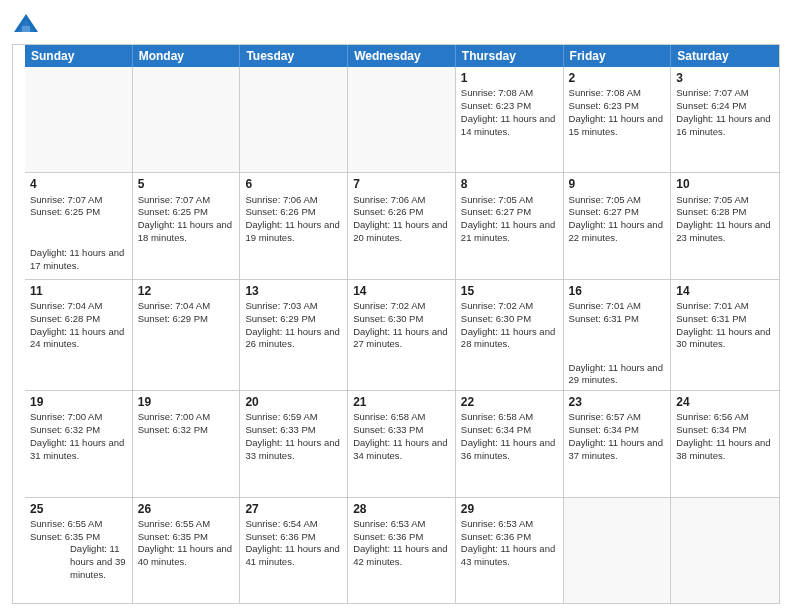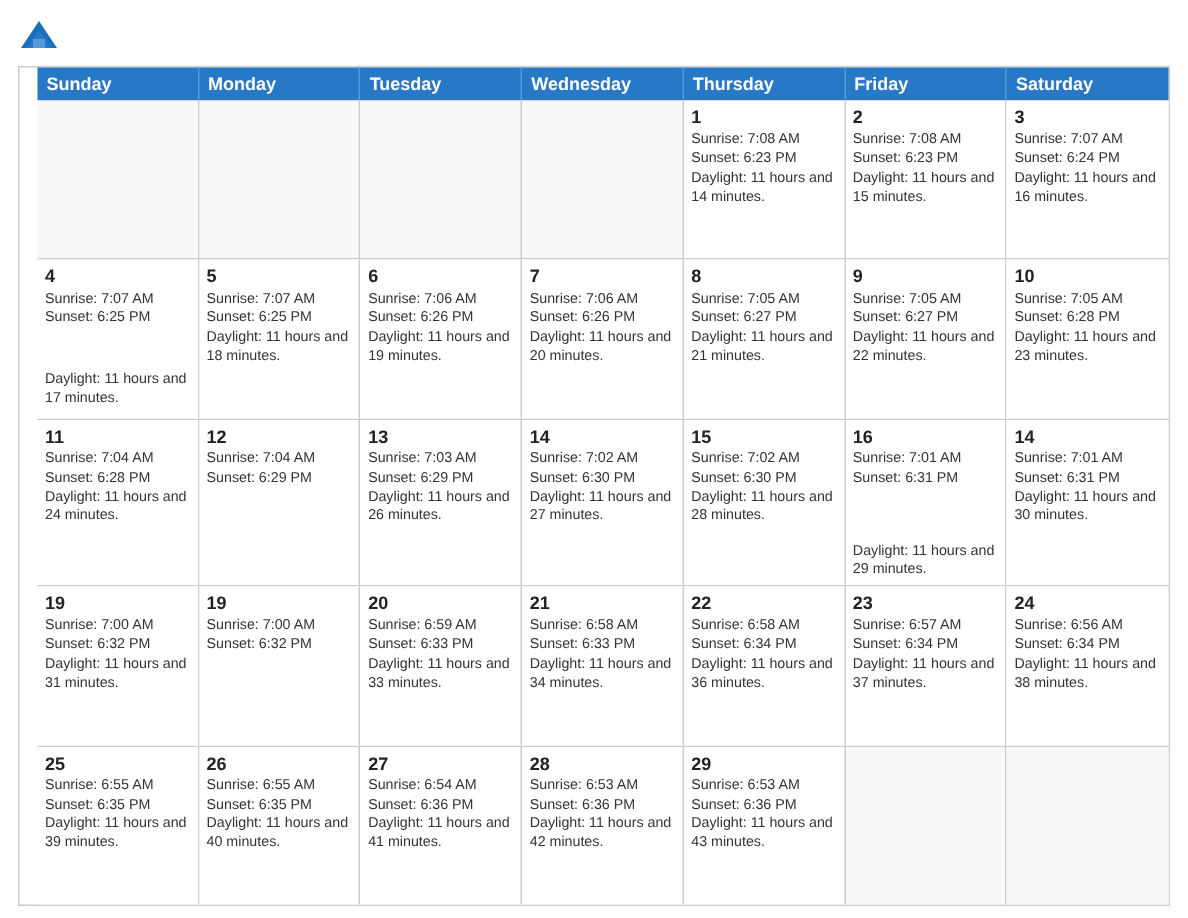--- a/index.html
+++ b/index.html
@@ -299,21 +299,21 @@
             <span style="display: block;">Sunrise: 6:56 AM</span>
             <span style="display: block;">Sunset: 6:34 PM</span>
             <span style="display: block;">Daylight: 11 hours and 38 minutes.</span>
           </div>
         </div>
         <div class="cal-row">
           <div class="cal-cell">
             <span class="day-num">25</span>
             <span style="display: block;">Sunrise: 6:55 AM</span>
             <span style="display: block;">Sunset: 6:35 PM</span>
-            <span style="display: block;">Daylight: 11 hours and 39 minutes.</span>
+            <span style="display: block; margin-left: 40px;">Daylight: 11 hours and 39 minutes.</span>
           </div>
           <div class="cal-cell">
             <span class="day-num">26</span>
             <span style="display: block;">Sunrise: 6:55 AM</span>
             <span style="display: block;">Sunset: 6:35 PM</span>
             <span style="display: block;">Daylight: 11 hours and 40 minutes.</span>
           </div>
           <div class="cal-cell">
             <span class="day-num">27</span>
             <span style="display: block;">Sunrise: 6:54 AM</span>

